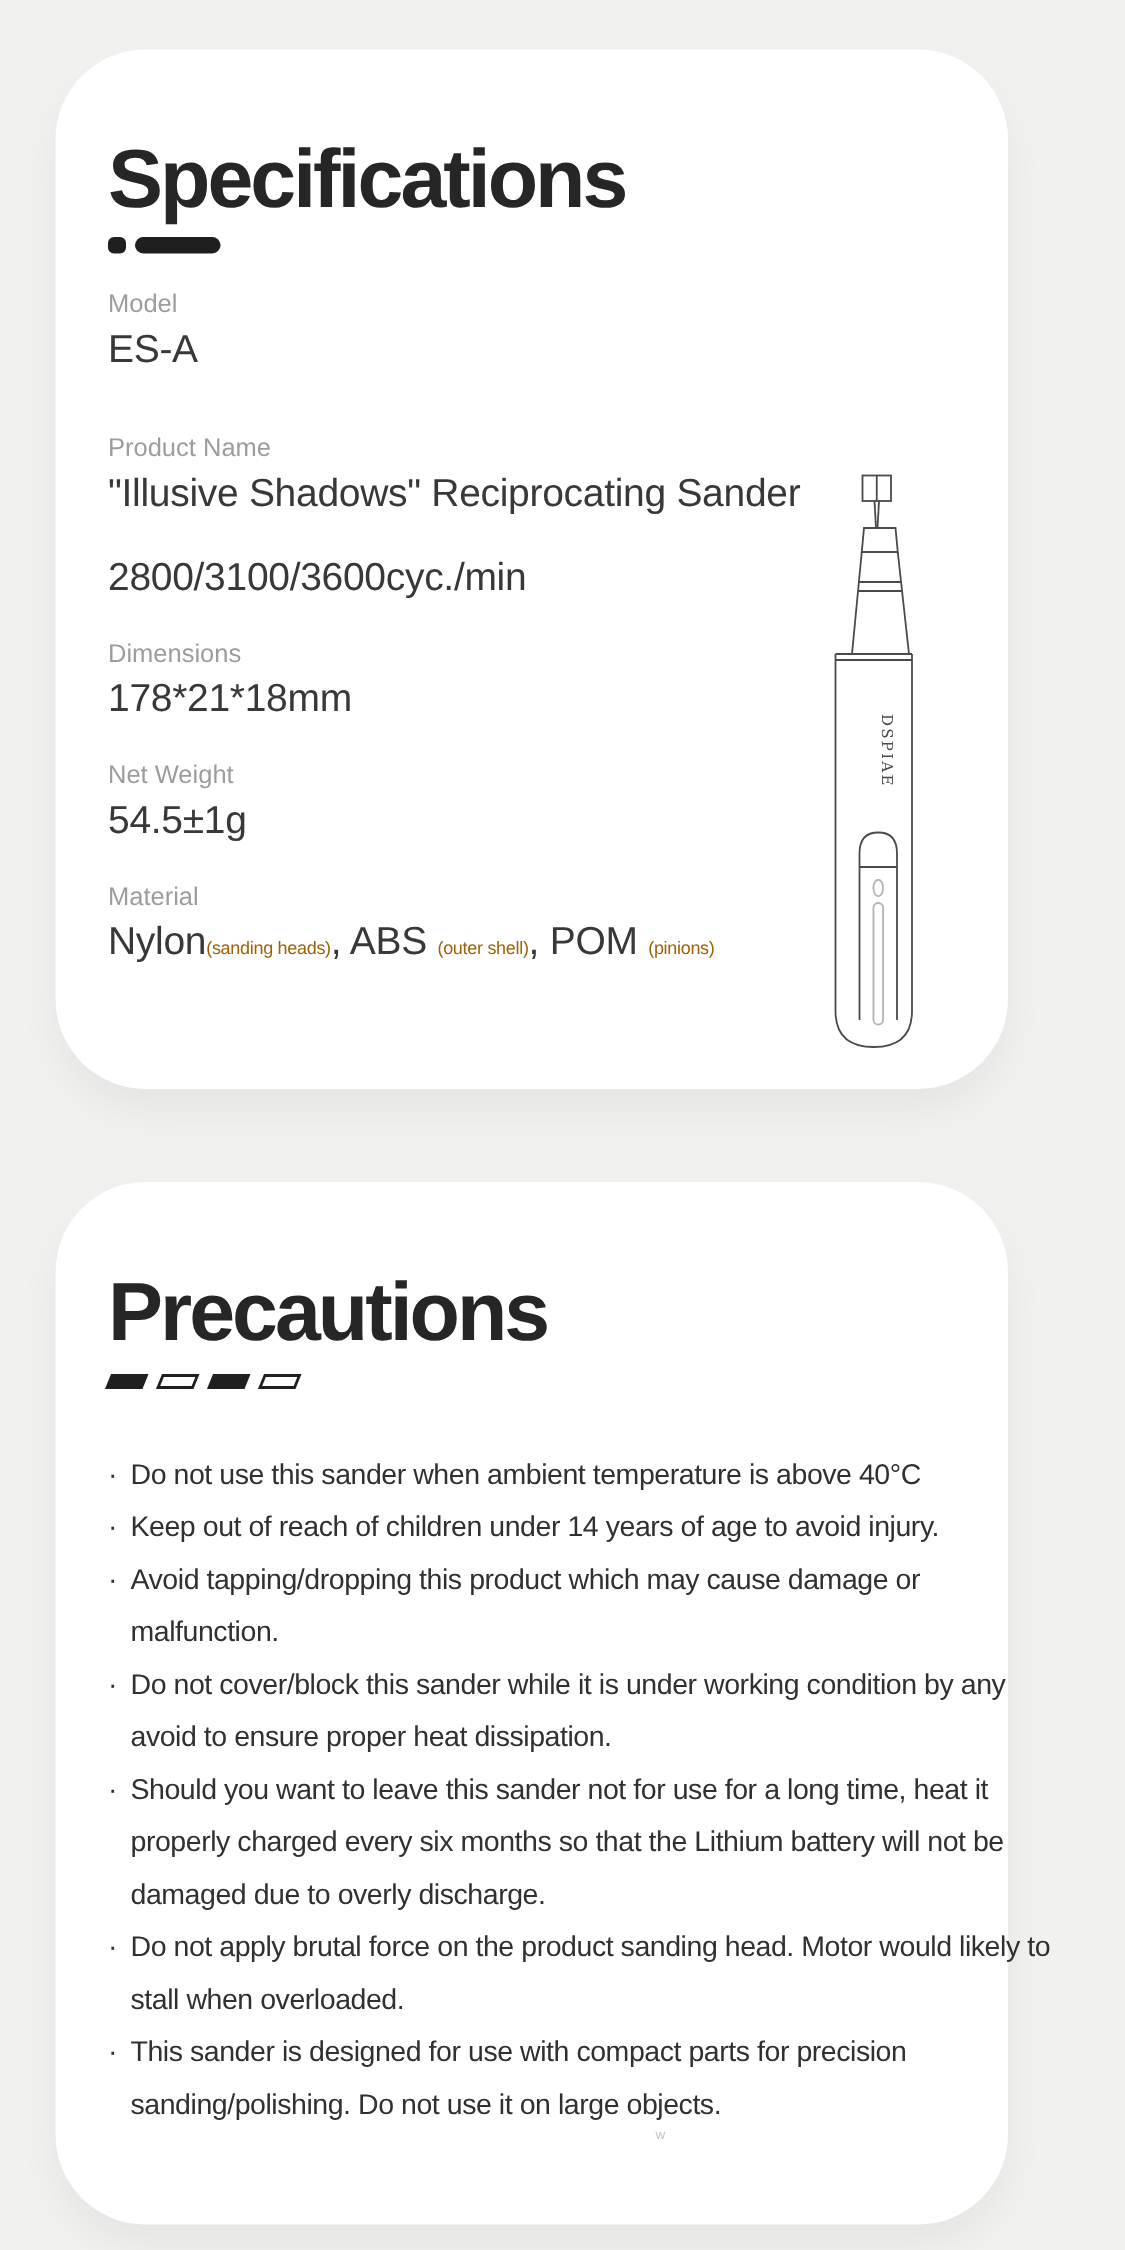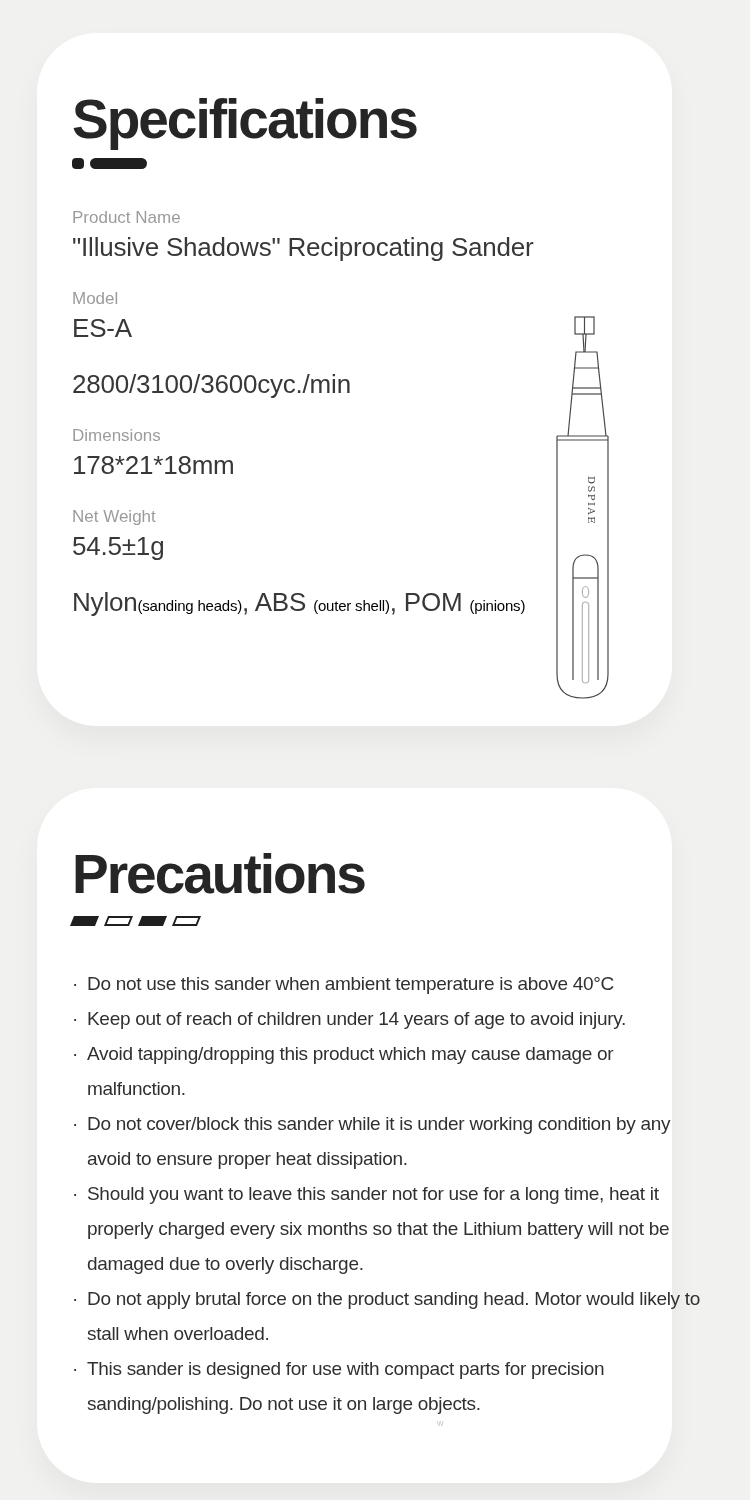--- a/index.html
+++ b/index.html
@@ -25,21 +25,21 @@
   }
   
   .title-underline{margin-top:9px;display:flex;align-items:center;gap:6px;height:11px;}
   .u-dot{width:12px;height:11px;border-radius:4px;background:#1f1f1f;}
   .u-dash{width:57px;height:11px;border-radius:5.5px;background:#1f1f1f;}
 
   .field{margin-top:21px;width:470px;}
   .field.first{margin-top:36px;}
   .field-label{font-size:17px;color:#9c9c9c;line-height:25px;}
   .field-value{font-size:26px;color:#383838;line-height:35px;letter-spacing:-0.2px;}
-  .mat-note{font-size:15px;color:#000000;}
+  .mat-note{font-size:12px;color:#a16207;}
 
   .pen-illustration{position:absolute;left:505px;top:275px;width:90px;height:400px;}
 
   
   .deco-row{margin-top:12px;display:flex;gap:9px;height:10px;}
   .pgram{width:25px;height:10px;transform:skewX(-22deg);box-sizing:border-box;}
   .pgram.filled{background:#1f1f1f;}
   .pgram.outline{border:2.5px solid #1f1f1f;background:transparent;}
 
   .bullets{margin-top:40px;width:640px;}
@@ -56,45 +56,46 @@
 <body>
 
 <section class="card spec-card">
   <div class="card-inner">
     <h1 class="big-title">Specifications</h1>
     <div class="title-underline">
       <span class="u-dot"></span>
       <span class="u-dash"></span>
     </div>
 
+    <div class="field">
+      <div class="field-label">Model</div>
+      <div class="field-value">ES-A</div>
+    </div>
+
     <div class="field first">
       <div class="field-label">Product Name</div>
       <div class="field-value">"Illusive Shadows" Reciprocating Sander</div>
-    </div>
-
-    <div class="field">
-      <div class="field-label">Model</div>
-      <div class="field-value">ES-A</div>
     </div>
 
     <div class="field">
       <div class="field-value">2800/3100/3600cyc./min</div>
     </div>
 
     <div class="field">
       <div class="field-label">Dimensions</div>
       <div class="field-value">178*21*18mm</div>
     </div>
 
     <div class="field">
       <div class="field-label">Net Weight</div>
       <div class="field-value">54.5±1g</div>
     </div>
 
     <div class="field" style="width:640px;">
+      <div class="field-label">Material</div>
       <div class="field-value"><span>Nylon</span><span class="mat-note">(sanding heads)</span><span>, </span><span>ABS</span> <span class="mat-note">(outer shell)</span><span>, </span><span>POM</span> <span class="mat-note">(pinions)</span></div>
     </div>
 
     <svg class="pen-illustration" viewBox="0 0 90 400" fill="none" xmlns="http://www.w3.org/2000/svg">
       <g stroke="#4a4a4a" stroke-width="1.2" fill="none">
 
         <rect x="33" y="9" width="19" height="17" fill="#ffffff"></rect>
         <line x1="42.5" y1="9" x2="42.5" y2="26"></line>
 
         <line x1="41" y1="26" x2="42" y2="44"></line>

